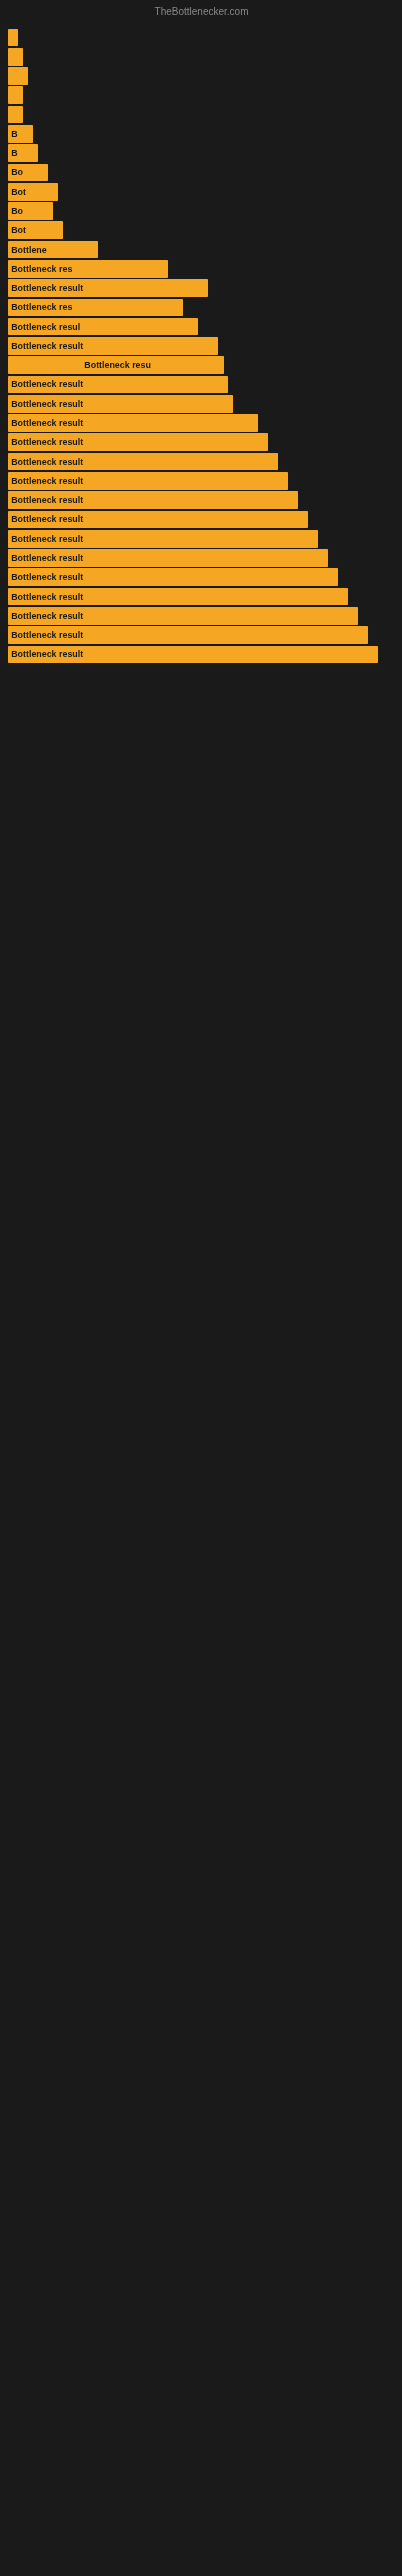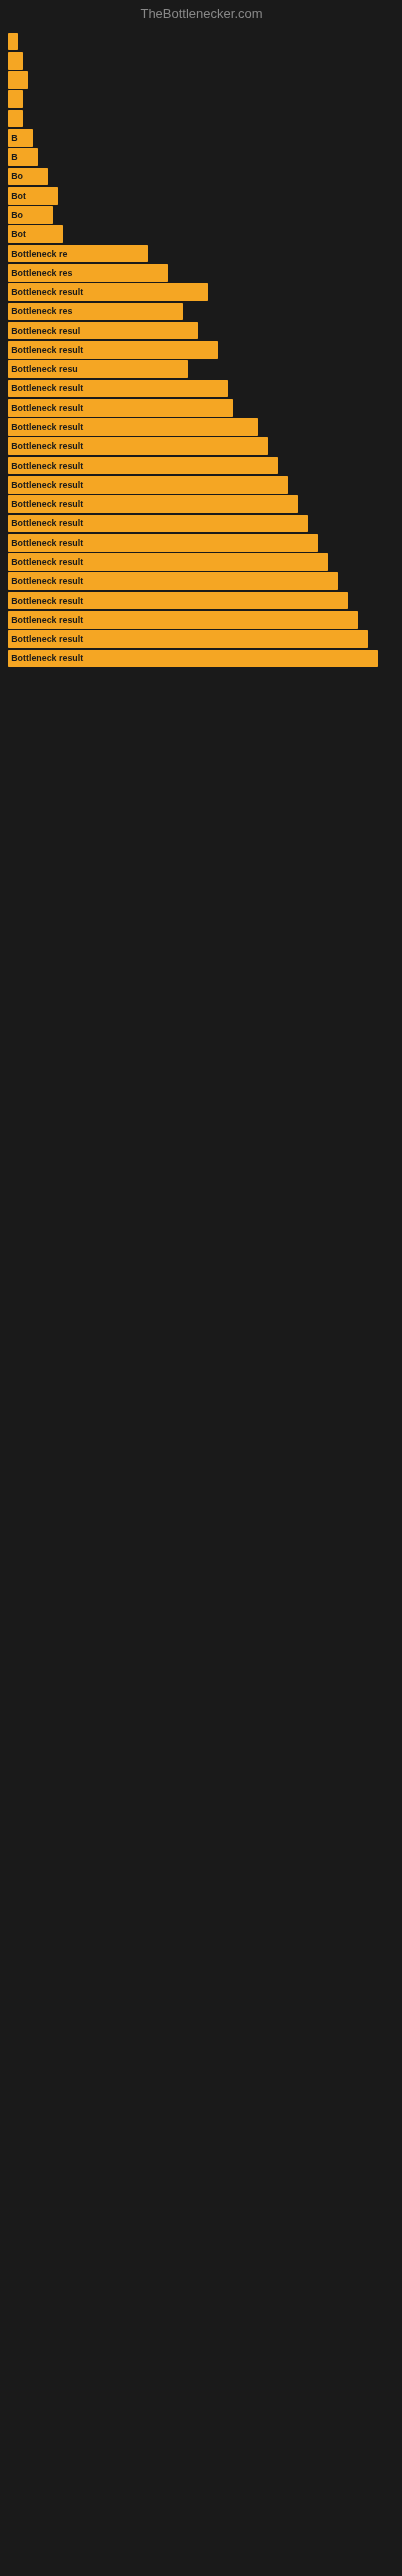--- a/index.html
+++ b/index.html
@@ -12,21 +12,21 @@
       background-color: #1a1a1a;
       width: 403px;
       min-height: 2576px;
       font-family: Arial, sans-serif;
       position: relative;
     }
 
     .site-title {
       text-align: center;
       color: #888;
-      font-size: 13px;
+      font-size: 10px;
       padding: 6.4px 0 3.2px 0;
     }
 
     .bars-container {
       padding: 8px 0 8px 8px;
       display: flex;
       flex-direction: column;
       gap: 0px;
     }
 
@@ -108,22 +108,22 @@
       <div class="bar" style="width: 45px;">
         <span class="bar-label">Bo</span>
       </div>
     </div>
     <div class="bar-row">
       <div class="bar" style="width: 55px;">
         <span class="bar-label">Bot</span>
       </div>
     </div>
     <div class="bar-row">
-      <div class="bar" style="width: 140px;">
-        <span class="bar-label">Bottleneck re</span>
+      <div class="bar" style="width: 90px;">
+        <span class="bar-label">Bottlene</span>
       </div>
     </div>
     <div class="bar-row">
       <div class="bar" style="width: 160px;">
         <span class="bar-label">Bottleneck res</span>
       </div>
     </div>
     <div class="bar-row">
       <div class="bar" style="width: 200px;">
         <span class="bar-label">Bottleneck result</span>
@@ -138,21 +138,21 @@
       <div class="bar" style="width: 190px;">
         <span class="bar-label">Bottleneck resul</span>
       </div>
     </div>
     <div class="bar-row">
       <div class="bar" style="width: 210px;">
         <span class="bar-label">Bottleneck result</span>
       </div>
     </div>
     <div class="bar-row">
-      <div class="bar" style="width: 180px;">
+      <div class="bar" style="width: 216px; justify-content: center;">
         <span class="bar-label">Bottleneck resu</span>
       </div>
     </div>
     <div class="bar-row">
       <div class="bar" style="width: 220px;">
         <span class="bar-label">Bottleneck result</span>
       </div>
     </div>
     <div class="bar-row">
       <div class="bar" style="width: 225px;">

